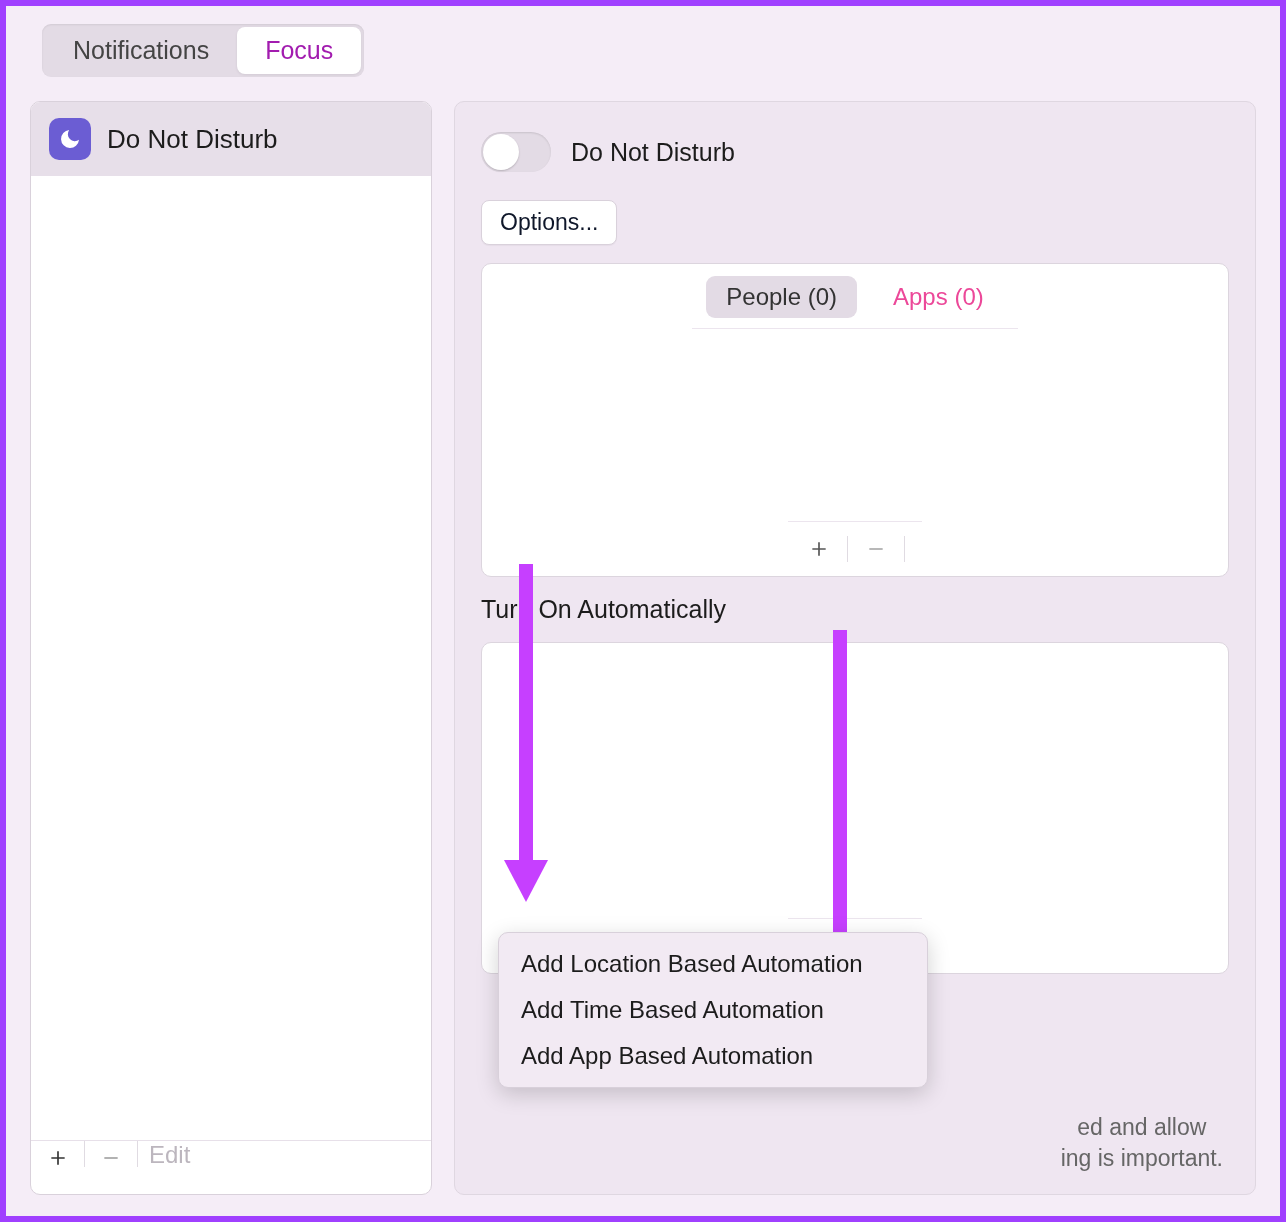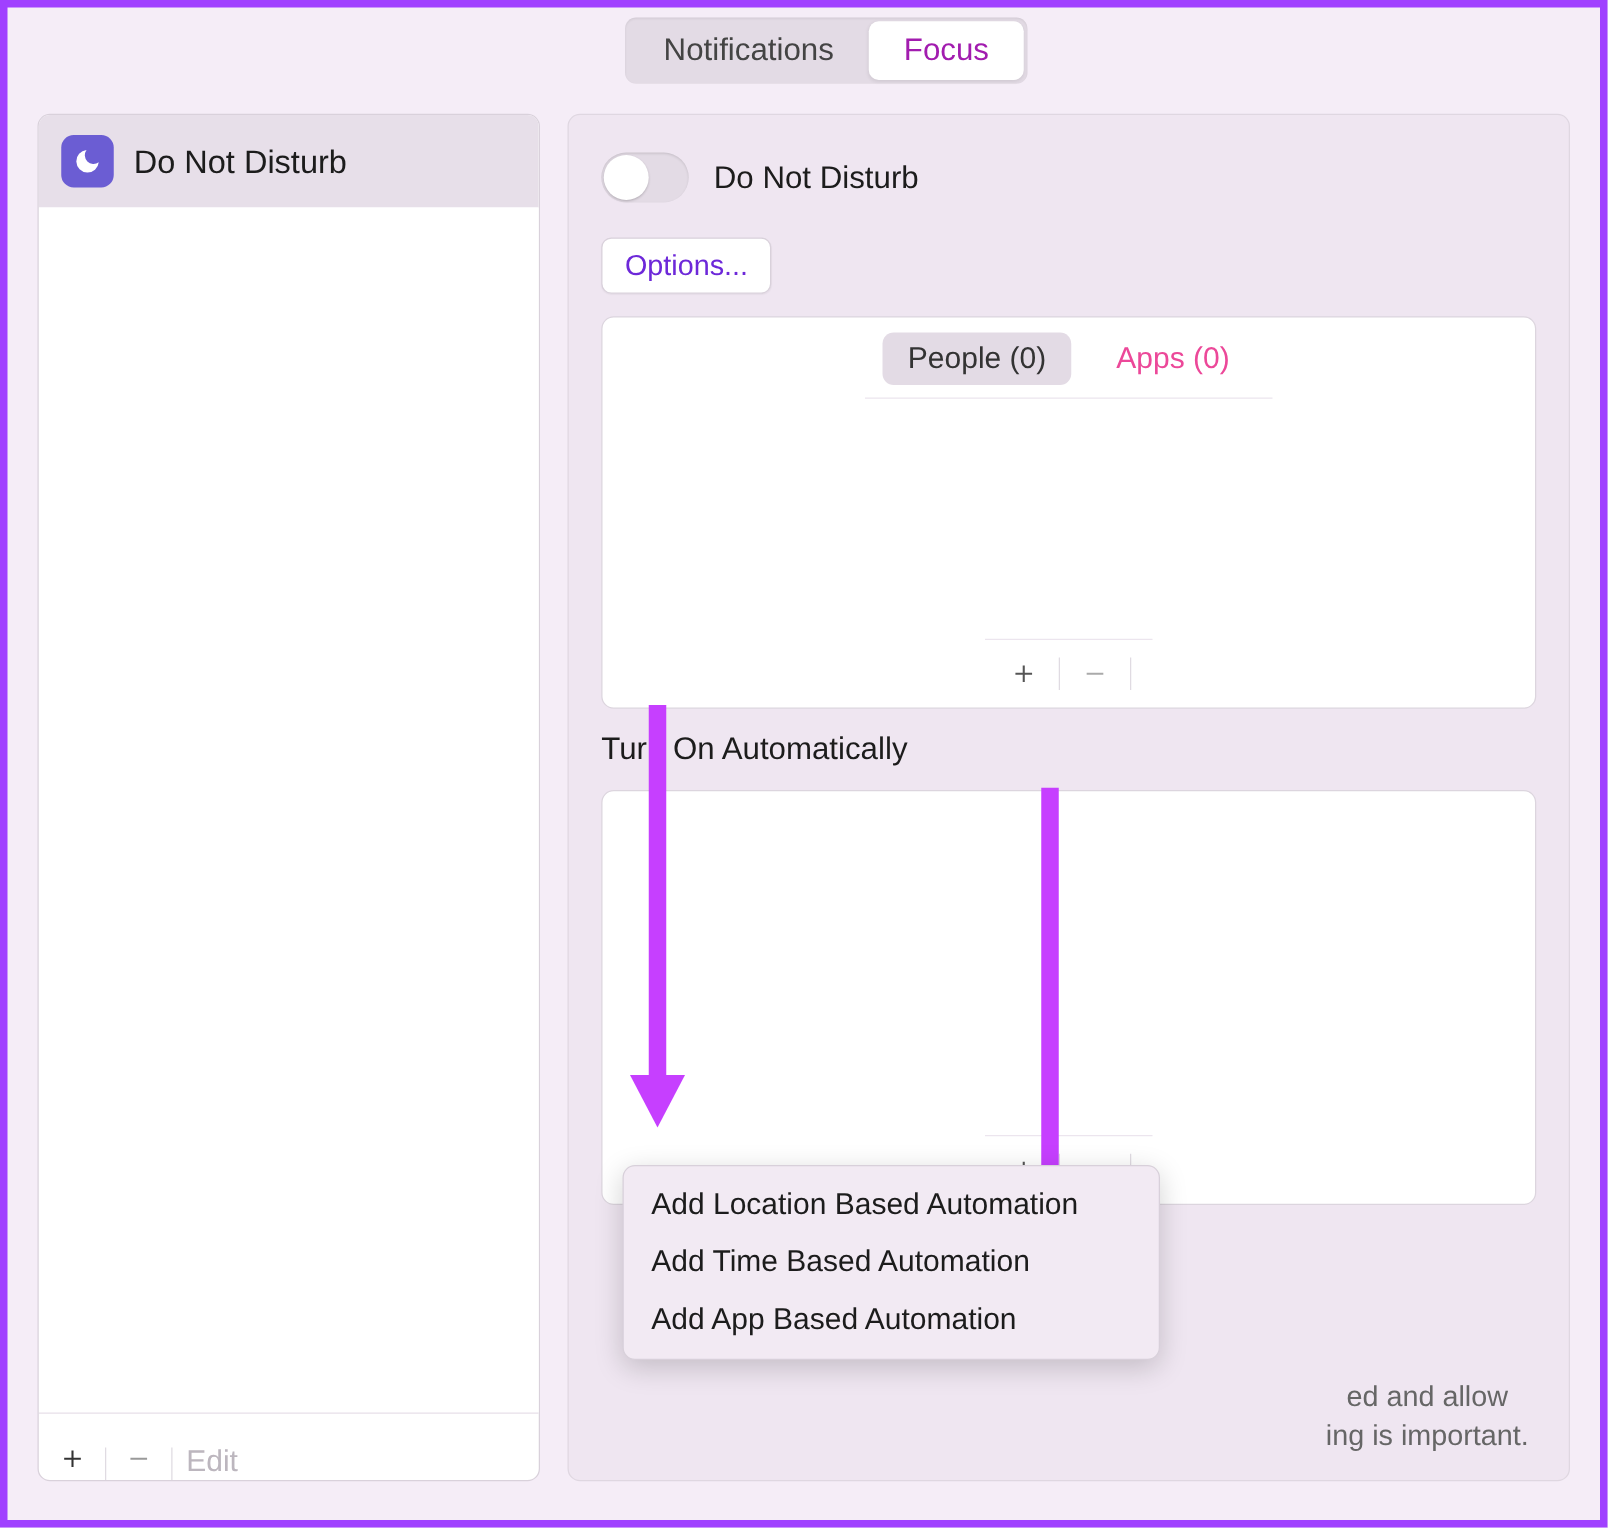--- a/index.html
+++ b/index.html
@@ -7,22 +7,21 @@
       font-family: -apple-system, BlinkMacSystemFont, "Segoe UI", Helvetica, Arial, sans-serif;
       background: #f5edf7;
       border: 6px solid #a040ff;
       width: 1286px;
       height: 1222px;
       overflow: hidden;
       color: #1a1a1a;
     }
     .tab-bar {
       display: flex;
-      justify-content: center;
-      padding: 8px 0 10px;
+      padding: 18px 0 10px;
       margin-left: 36px;
     }
     .segmented {
       display: flex;
       background: #e3dbe5;
       border-radius: 9px;
       padding: 3px;
       box-shadow: inset 0 1px 2px rgba(0,0,0,0.08);
     }
     .segmented .seg {
@@ -65,21 +64,21 @@
       border-radius: 10px;
       background: #6b5dd3;
       display: flex; align-items: center; justify-content: center;
     }
     .side-item .icon-box svg { width: 24px; height: 24px; fill: #fff; }
     .side-item .name { font-size: 26px; color: #1c1c1c; }
     .side-fill { flex: 1; background: #fff; }
     .side-footer {
       border-top: 1px solid #e7e0e9;
       height: 54px;
-      display: flex; align-items: flex-end;
+      display: flex; align-items: flex-start;
       padding: 0 10px;
       gap: 6px;
     }
     .icon-btn {
       width: 34px; height: 34px;
       display: flex; align-items: center; justify-content: center;
       font-size: 26px; color: #555;
       cursor: pointer; border-radius: 6px;
     }
     .vdiv { width: 1px; height: 26px; background: #e0dbe2; margin: 0 3px; }
@@ -114,21 +113,21 @@
     .section-header {
       display: flex; justify-content: space-between; align-items: center;
     }
     .section-title { font-size: 25px; color: #1c1c1c; }
     .options-btn {
       background: #fff;
       border: 1px solid #d9d1db;
       border-radius: 8px;
       padding: 8px 18px;
       font-size: 23px;
-      color: #6d28d9;
+      color: #0f172a;
       cursor: pointer;
       box-shadow: 0 1px 1px rgba(0,0,0,0.04);
     }
     .panel {
       background: #fff;
       border: 1px solid #dcd5de;
       border-radius: 10px;
       display: flex; flex-direction: column;
       overflow: hidden;
       align-items: center;

